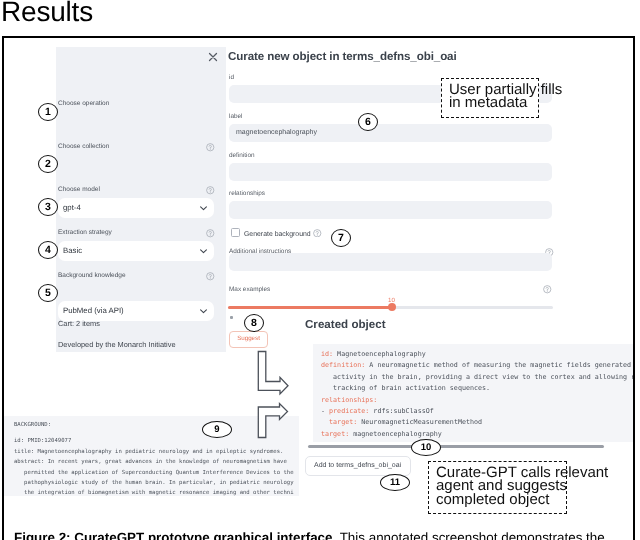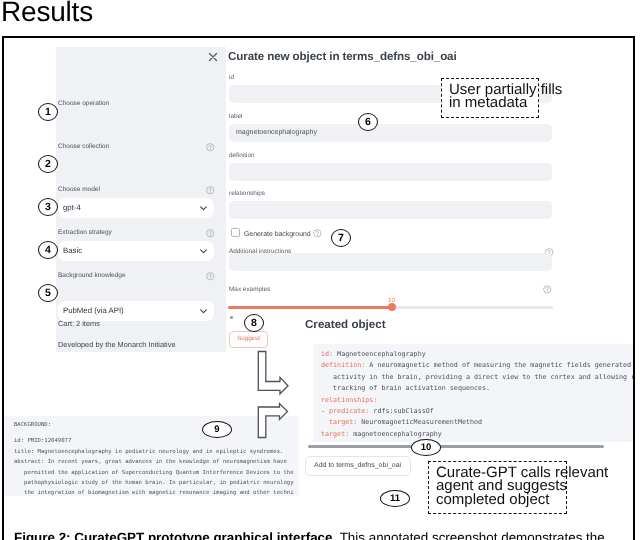--- a/index.html
+++ b/index.html
@@ -259,21 +259,21 @@
       <div class="circ" style="left:34px;top:65px"><span>1</span></div>
       <div class="circ" style="left:34px;top:117px"><span>2</span></div>
       <div class="circ" style="left:34px;top:160px"><span>3</span></div>
       <div class="circ" style="left:34px;top:203px"><span>4</span></div>
       <div class="circ" style="left:34px;top:246px"><span>5</span></div>
       <div class="circ" style="left:354px;top:75px"><span>6</span></div>
       <div class="circ" style="left:327px;top:191px"><span>7</span></div>
       <div class="circ" style="left:240px;top:276px"><span>8</span></div>
       <div class="circ wide" style="left:198px;top:383px"><span>9</span></div>
       <div class="circ wide" style="left:407px;top:401px"><span>10</span></div>
-      <div class="circ wide" style="left:376px;top:452px"><span>11</span></div>
+      <div class="circ wide" style="left:376px;top:436px"><span>11</span></div>
 
     </div>
   </div>
   <div class="caption-box">
     <div class="caption">
       <b>Figure 2</b><b>: CurateGPT prototype graphical interface</b><span>. This annotated screenshot demonstrates the</span>
     </div>
   </div>
 </div>
 

